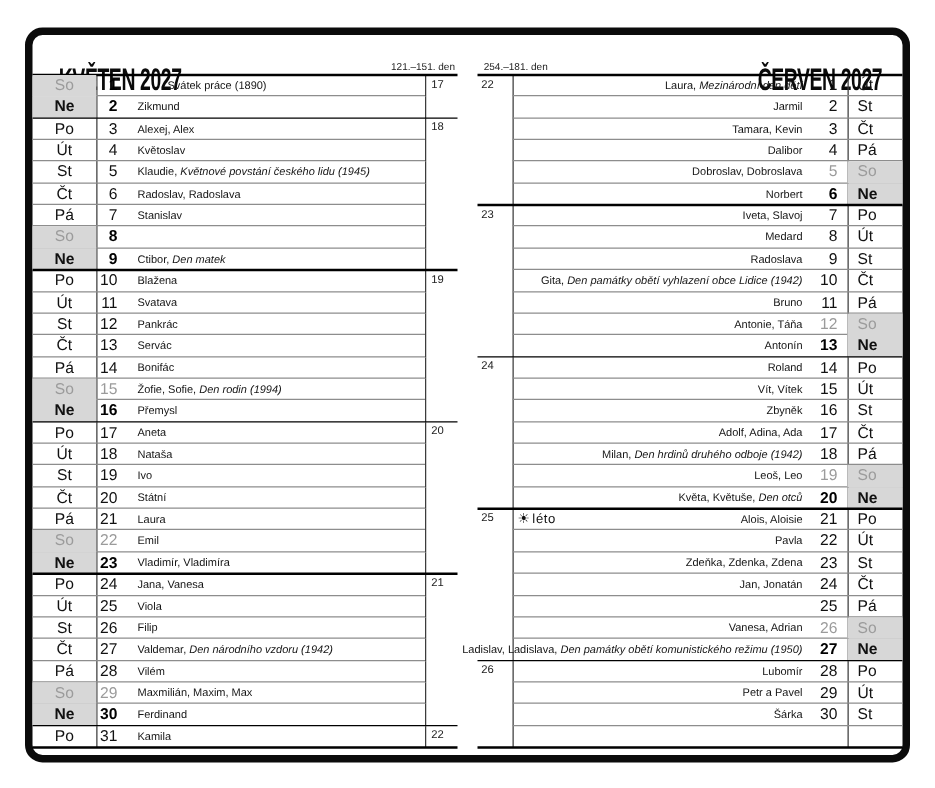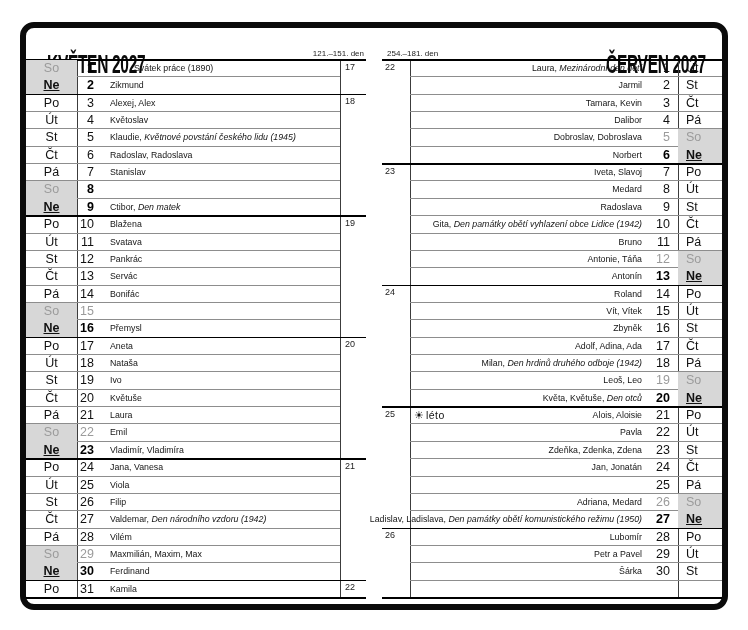--- a/index.html
+++ b/index.html
@@ -26,21 +26,21 @@
   .row.L .vl.v1{left:51px;} .row.L .vl.v2{left:314px;}
   .row.R .vl.v1{left:28px;} .row.R .vl.v2{left:296px;}
   .hl{position:absolute;bottom:0;height:1px;background:var(--light);}
   .row.L .hl{left:0;width:314px;}
   .row.R .hl{left:28px;width:312px;}
   .hd{position:absolute;left:0;width:340px;height:1.6px;background:var(--dark);}
   .dow{position:absolute;top:0;height:100%;font-size:12.5px;line-height:17.35px;box-sizing:border-box;}
   .row.L .dow{left:0;width:51px;text-align:center;}
   .row.R .dow{left:296px;width:44px;text-align:left;padding-left:8px;}
   .dow.sat{color:var(--muted);background:var(--shade);}
-  .dow.sun{font-weight:bold;background:var(--shade);text-decoration:underline;}
+  .dow.sun{font-weight:bold;background:var(--shade);}
   .num{position:absolute;top:0;font-size:12.5px;line-height:17.35px;text-align:right;}
   .row.L .num{left:24px;width:44px;}
   .row.R .num{left:258px;width:30px;}
   .num.sat{color:var(--muted);}
   .num.sun,.num.hol{font-weight:bold;color:#000;}
   .names{position:absolute;top:0;font-size:8.8px;line-height:17.9px;white-space:nowrap;color:#151515;}
   .row.L .names{left:84px;}
   .row.R .names{right:80px;text-align:right;}
   .names .i{font-style:italic;}
   .names .b{font-weight:normal;margin-left:24px;}
@@ -175,20 +175,21 @@
             <div class="dow wd">Pá</div>
             <div class="num wd">14</div>
             <div class="names"><span>Bonifác</span></div>
           </div>
           <div class="row L" style="top: 242.97px; height: 17.35px;">
             <div class="vl v1"></div>
             <div class="vl v2"></div>
             <div class="hl"></div>
             <div class="dow sat">So</div>
             <div class="num sat">15</div>
+            <div class="names"><span>Žofie, Sofie, </span><span class="i">Den rodin (1994)</span></div>
           </div>
           <div class="row L" style="top: 260.32px; height: 17.35px;">
             <div class="vl v1"></div>
             <div class="vl v2"></div>
             <div class="dow sun">Ne</div>
             <div class="num sun">16</div>
             <div class="names"><span>Přemysl</span></div>
           </div>
           <div class="row L" style="top: 277.68px; height: 17.35px;">
             <div class="vl v1"></div>
@@ -215,21 +216,21 @@
             <div class="dow wd">St</div>
             <div class="num wd">19</div>
             <div class="names"><span>Ivo</span></div>
           </div>
           <div class="row L" style="top: 329.74px; height: 17.35px;">
             <div class="vl v1"></div>
             <div class="vl v2"></div>
             <div class="hl"></div>
             <div class="dow wd">Čt</div>
             <div class="num wd">20</div>
-            <div class="names"><span>Květuše</span></div>
+            <div class="names"><span>Státní</span></div>
           </div>
           <div class="row L" style="top: 347.1px; height: 17.35px;">
             <div class="vl v1"></div>
             <div class="vl v2"></div>
             <div class="hl"></div>
             <div class="dow wd">Pá</div>
             <div class="num wd">21</div>
             <div class="names"><span>Laura</span></div>
           </div>
           <div class="row L" style="top: 364.45px; height: 17.35px;">
@@ -525,21 +526,21 @@
             <div class="hl"></div>
             <div class="dow wd">Pá</div>
             <div class="num wd">25</div>
           </div>
           <div class="row R" style="top: 433.87px; height: 17.35px;">
             <div class="vl v1"></div>
             <div class="vl v2"></div>
             <div class="hl"></div>
             <div class="dow sat">So</div>
             <div class="num sat">26</div>
-            <div class="names"><span>Adriana, Medard</span></div>
+            <div class="names"><span>Vanesa, Adrian</span></div>
           </div>
           <div class="row R" style="top: 451.23px; height: 17.35px;">
             <div class="vl v1"></div>
             <div class="vl v2"></div>
             <div class="dow sun">Ne</div>
             <div class="num sun">27</div>
             <div class="names"><span>Ladislav, Ladislava, </span><span class="i">Den památky obětí komunistického režimu (1950)</span></div>
           </div>
           <div class="row R" style="top: 468.58px; height: 17.35px;">
             <div class="vl v1"></div>

